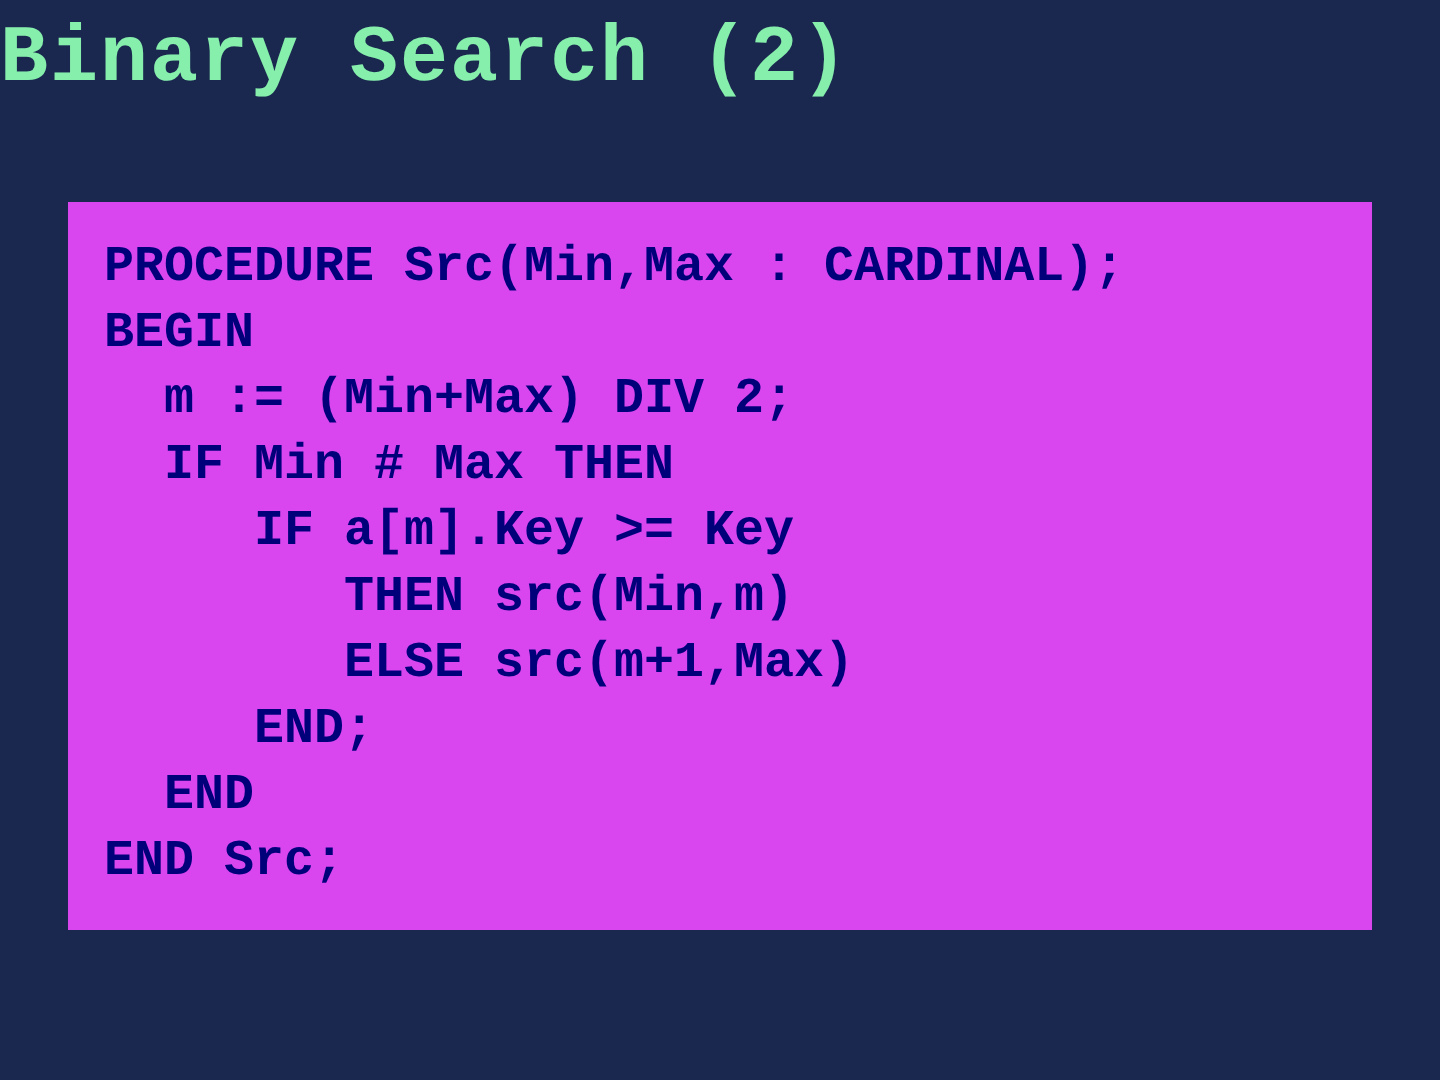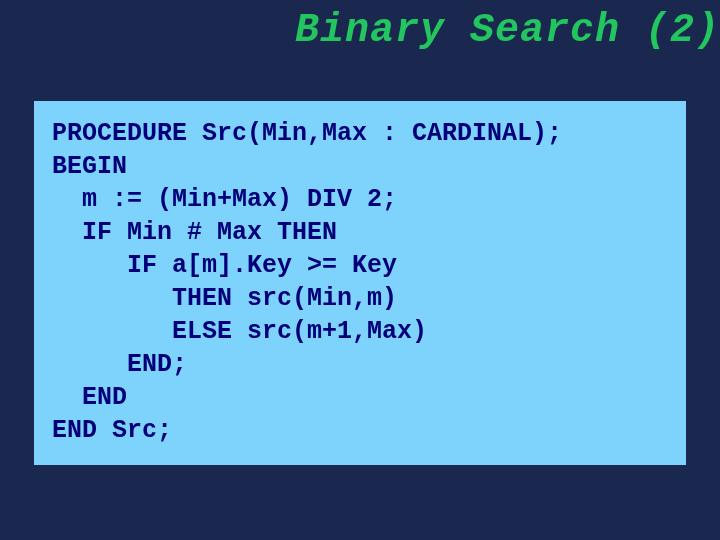--- a/index.html
+++ b/index.html
@@ -8,30 +8,29 @@
     background: #1a2850;
     font-family: "Courier New", Courier, monospace;
     font-weight: bold;
   }
   .slide {
     width: 720px;
     height: 540px;
     position: relative;
   }
   .title {
-    color: #22c55e;
+    color: #86efac;
     font-size: 40px;
     font-weight: bold;
-    text-align: right;
+    text-align: left;
     padding-top: 8px;
     letter-spacing: 1px;
-    font-style: italic;
   }
   .code-box {
-    background: #7dd3fc;
+    background: #d946ef;
     margin: 48px 34px 0 34px;
     padding: 16px 14px 18px 18px;
     color: #00007a;
     font-size: 25px;
     line-height: 1.32;
     white-space: pre;
     font-family: "Courier New", Courier, monospace;
     font-weight: bold;
   }
 </style>

